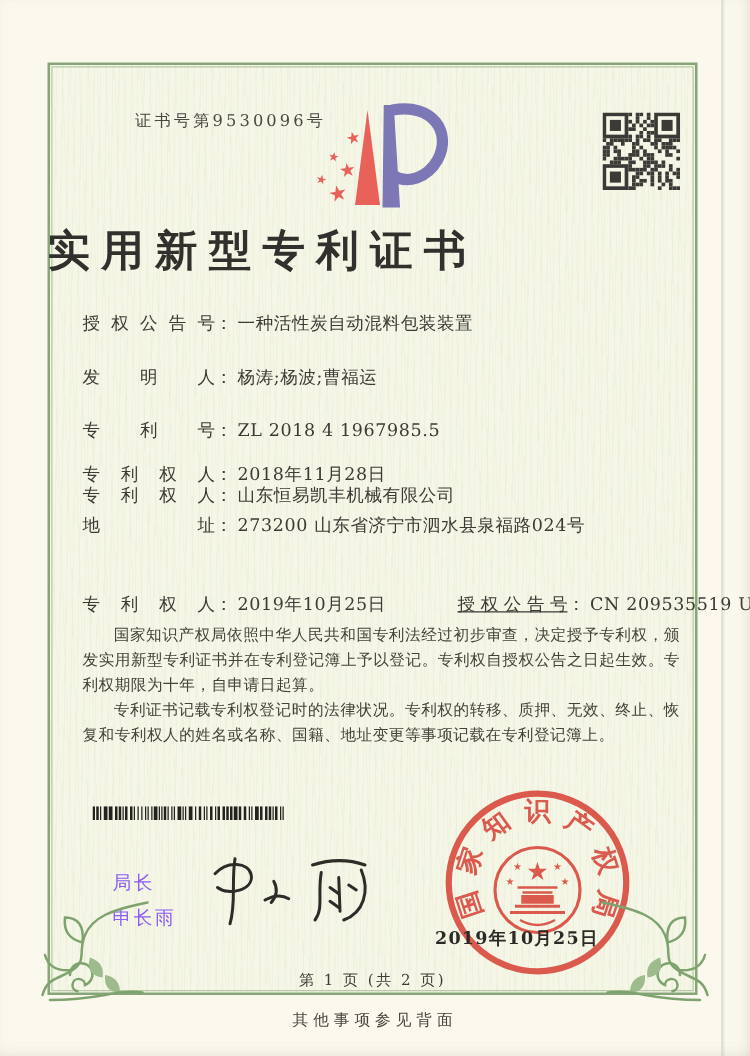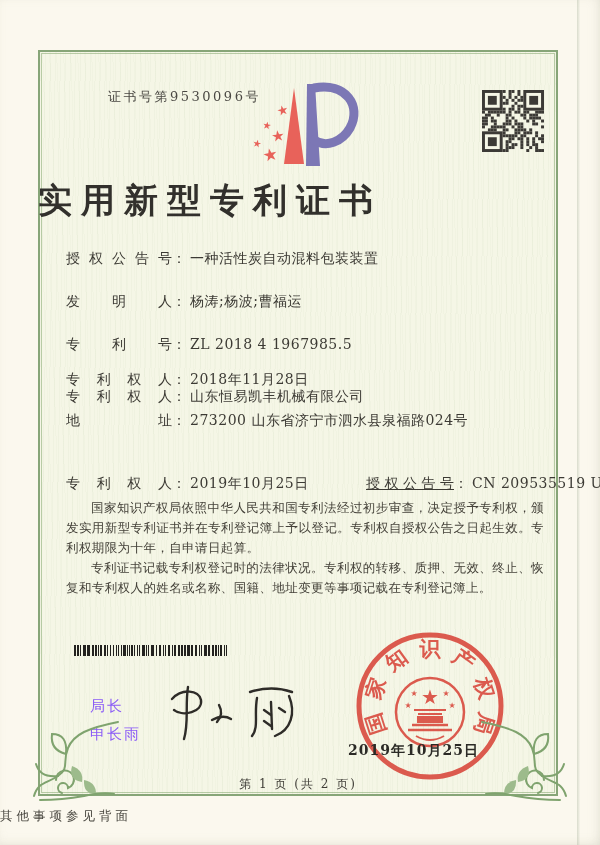--- a/index.html
+++ b/index.html
@@ -46,21 +46,21 @@
   .barcode{left:74px;top:645px;width:156px;height:11px;}
   
   .signer{left:66px;top:692px;font-size:15px;line-height:28px;color:#8b5cf6;letter-spacing:2px;margin-left:24px;}
   .sig-hand{left:158px;top:676px;width:160px;height:72px;}
   
   .seal{left:352px;top:628px;width:156px;height:156px;opacity:.9;}
   .seal-date{left:348px;top:742px;width:170px;font-size:14px;color:#2b2a26;letter-spacing:1px;
     font-weight:bold;text-align:left;}
   
   .page-ind{left:38px;top:776px;width:520px;text-align:center;font-size:12px;letter-spacing:2px;color:#3e3c36;}
-  .back-note{left:0;top:808px;width:600px;font-size:12.5px;letter-spacing:4px;color:#46443d;}
+  .back-note{left:0;top:808px;width:600px;text-align:center;font-size:12.5px;letter-spacing:4px;color:#46443d;}
   
   .flourish{width:96px;height:88px;}
   .fl-left{left:26px;top:716px;}
   .fl-right{left:478px;top:716px;transform:scaleX(-1);}
   svg text{font-family:"DejaVu Sans","Liberation Sans",sans-serif;}
 </style>
 </head>
 <body>
 
 <div class="edge-line"></div>

